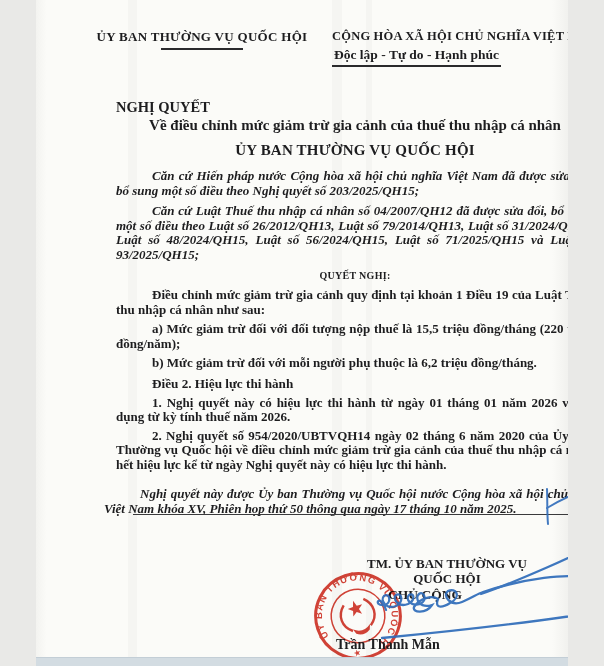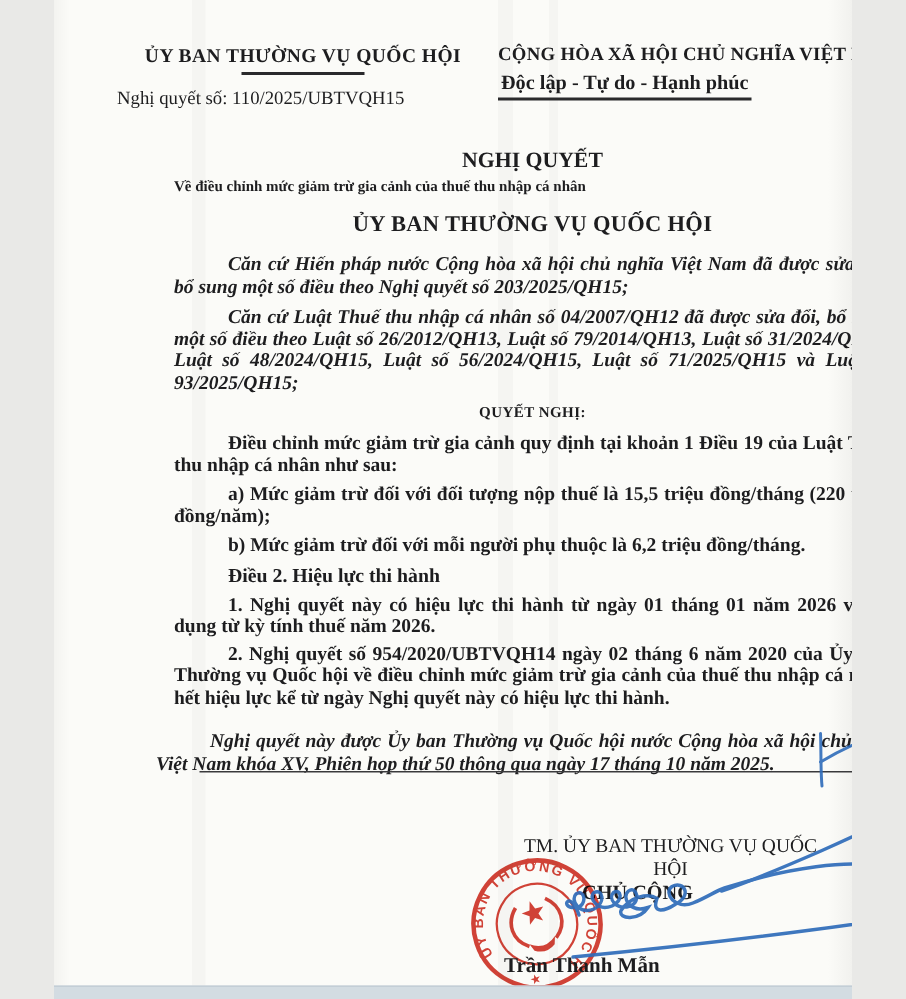--- a/index.html
+++ b/index.html
@@ -27,55 +27,54 @@
   .hdr-left .org{font-weight:bold;font-size:13px;letter-spacing:.3px;}
   .hdr-left .org-underline{width:82px;height:2px;background:#2a2a2c;margin:3px auto 8px;}
   .hdr-left .docnum{font-size:12.5px;text-align:left;padding-left:2px;}
   .hdr-right{position:absolute;left:296px;top:29px;width:284px;}
   .hdr-right .country{font-weight:bold;font-size:12.5px;letter-spacing:.2px;}
   .hdr-right .motto{display:inline-block;font-weight:bold;font-size:13.5px;margin-top:3px;
     padding:0 2px 2px;border-bottom:2px solid #2a2a2c;}
 
   
   .content{position:absolute;left:80px;top:99px;width:478px;line-height:14.5px;font-size:13px;}
-  .t-doc{text-align:center;font-weight:bold;font-size:14.5px;line-height:16px;}
-  .t-sub{font-weight:bold;font-size:10px;line-height:16px;margin-top:2px;}
+  .t-doc{text-align:left;font-weight:bold;font-size:14.5px;line-height:16px;}
+  .t-sub{text-align:center;font-weight:bold;font-size:15px;line-height:16px;margin-top:2px;}
   .t-issuer{text-align:center;font-weight:bold;font-size:15px;line-height:17px;margin-top:9px;letter-spacing:.2px;}
   .p{text-align:justify;text-indent:36px;margin:5px 0 0;font-weight:bold;}
   .preamble-p{font-style:italic;margin-top:6px;}
   .p1{margin-top:10px;}
   .resolve{text-align:center;font-weight:bold;font-size:10px;line-height:16px;margin-top:6px;letter-spacing:.3px;}
   .art-h{font-weight:bold;text-indent:36px;margin-top:4px;line-height:16px;font-size:13.2px;}
   .closing{font-style:italic;margin-top:15px;margin-left:-12px;margin-right:-9px;}
 
   .divider{position:absolute;left:97px;top:514px;width:466px;height:0;border-top:1.6px solid #3a3a3c;}
 
   
   .sig-head{position:absolute;left:266px;top:556px;width:246px;text-align:center;line-height:15px;}
-  .sig-onbehalf{font-weight:normal;font-size:13px;margin-left:44px;}
+  .sig-onbehalf{font-weight:bold;font-size:13px;margin-left:44px;}
   .sig-title{font-weight:bold;font-size:13.5px;margin-top:1px;}
   .sig-name{position:absolute;left:300px;top:637px;width:180px;text-align:left;font-weight:bold;font-size:14px;}
   .seal-svg{position:absolute;left:272px;top:569px;width:100px;height:94px;mix-blend-mode:multiply;}
   .sign-svg{position:absolute;left:250px;top:515px;width:354px;height:133px;pointer-events:none;}
   .kmark-svg{position:absolute;left:495px;top:484px;width:60px;height:45px;pointer-events:none;}
 </style>
 </head>
 <body>
 
 <div class="page">
 
   <div class="streak s1"></div>
   <div class="streak s2"></div>
   <div class="streak s3"></div>
   <div class="streak s4"></div>
 
   <div class="hdr-left">
     <div class="org">ỦY BAN THƯỜNG VỤ QUỐC HỘI</div>
     <div class="org-underline"></div>
-    <div class="docnum">Nghị quyết số: 110/2025/UBTVQH15</div>
   </div>
 
   <div class="hdr-right">
     <div class="country">CỘNG HÒA XÃ HỘI CHỦ NGHĨA VIỆT NAM</div>
     <div class="motto">Độc lập - Tự do - Hạnh phúc</div>
   </div>
 
   <div class="content">
     <div class="t-doc">NGHỊ QUYẾT</div>
     <div class="t-sub">Về điều chỉnh mức giảm trừ gia cảnh của thuế thu nhập cá nhân</div>

